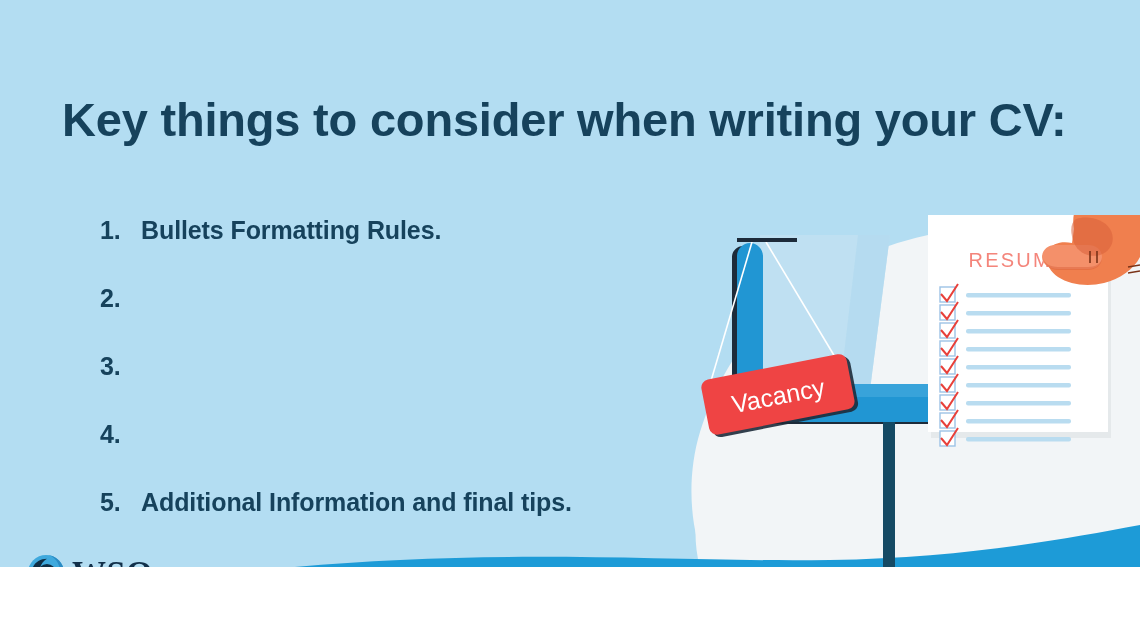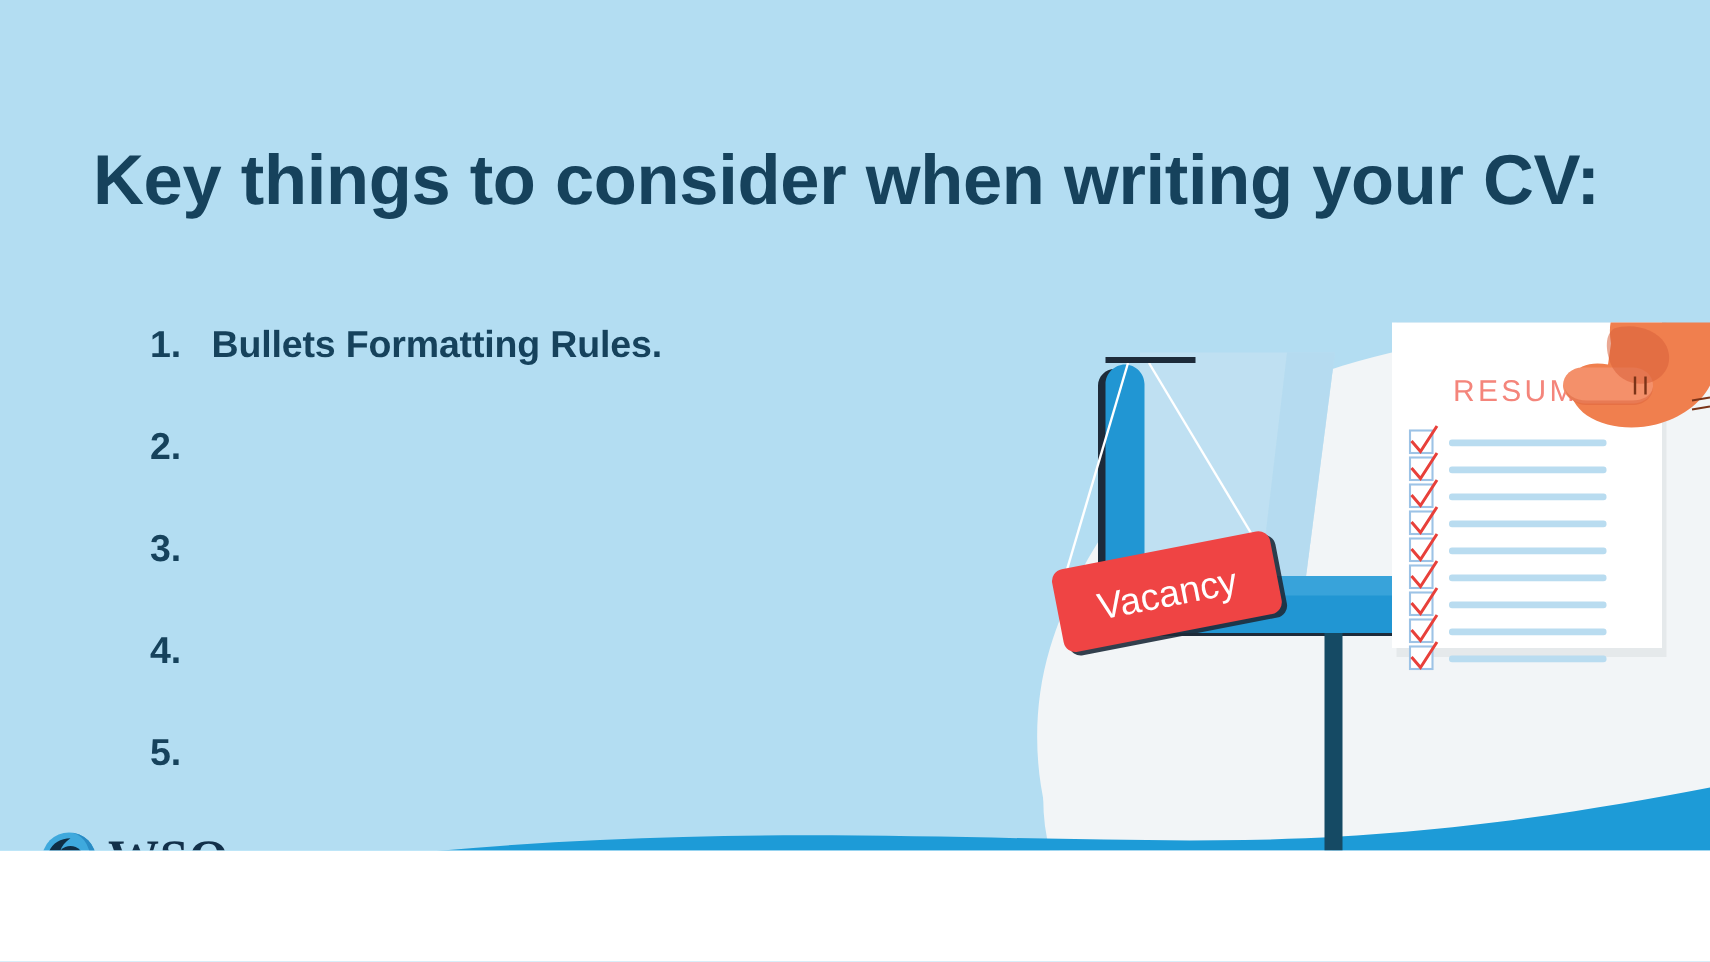--- a/index.html
+++ b/index.html
@@ -8,21 +8,21 @@
     padding: 0;
     background: #ffffff;
   }
   * { box-sizing: border-box; }
 
   .slide {
     position: relative;
     width: 1140px;
     height: 567px;
     overflow: hidden;
-    background: #0ea5e9;
+    background: #f97316;
     font-family: "Liberation Sans", sans-serif;
   }
 
   
   .bg-layer {
     position: absolute;
     inset: 0;
     width: 1140px;
     height: 641px;
   }
@@ -152,20 +152,21 @@
       <span class="cv-num">2.</span>
     </li>
     <li class="cv-item">
       <span class="cv-num">3.</span>
     </li>
     <li class="cv-item">
       <span class="cv-num">4.</span>
     </li>
     <li class="cv-item">
       <span class="cv-num">5.</span>
+      <span class="cv-text">Additional Information and final tips.</span>
     </li>
   </ol>
 
   <div class="logo">
     <svg class="logo-mark" viewBox="0 0 40 40" aria-hidden="true">
       <circle cx="20" cy="20" r="19" fill="#3fa9dd"></circle>
       <path d="M20,1 A19,19 0 0,1 20,39 A15,19 0 0,0 20,1 Z" fill="#2a8bc4"></path>
       <path d="M21,5 C12,5 5,11 5,20 C5,29 12,35 21,35 C15,31 13,26 13,20 C13,14 15,9 21,5 Z" fill="#0f2e45"></path>
       <circle cx="21" cy="20" r="9.5" fill="#0f2e45"></circle>
       <ellipse cx="17.2" cy="20.4" rx="2.4" ry="3.1" fill="#ffffff"></ellipse>

